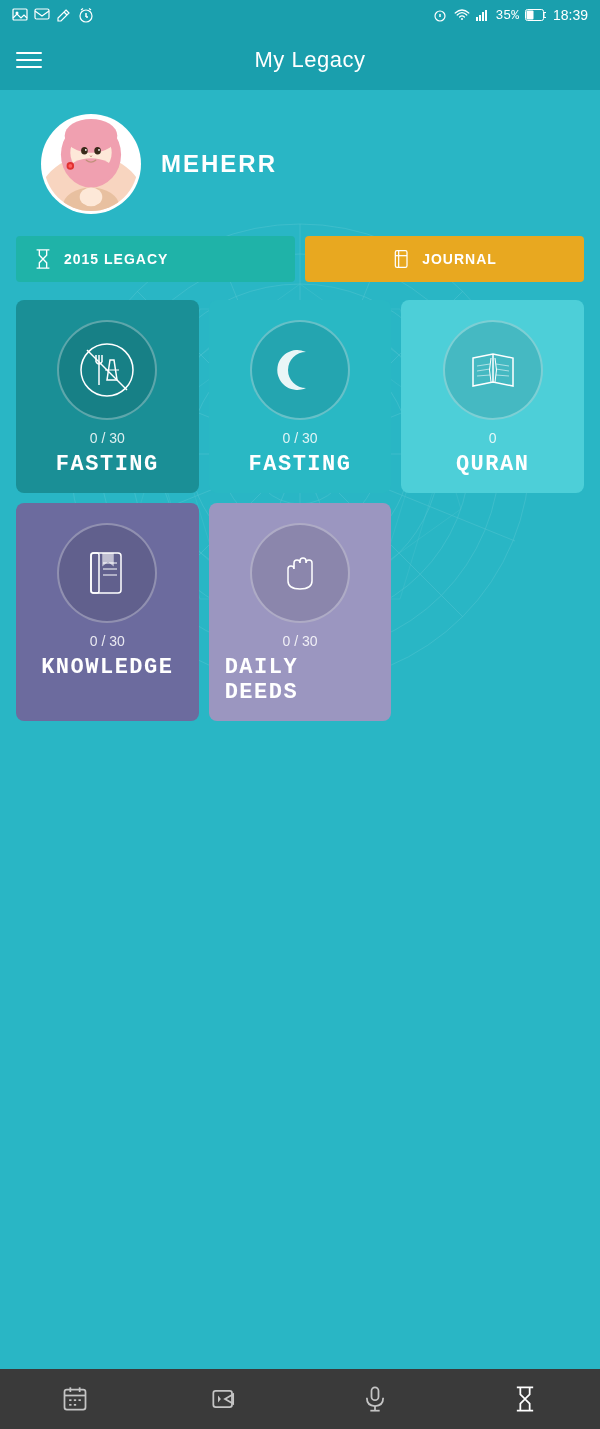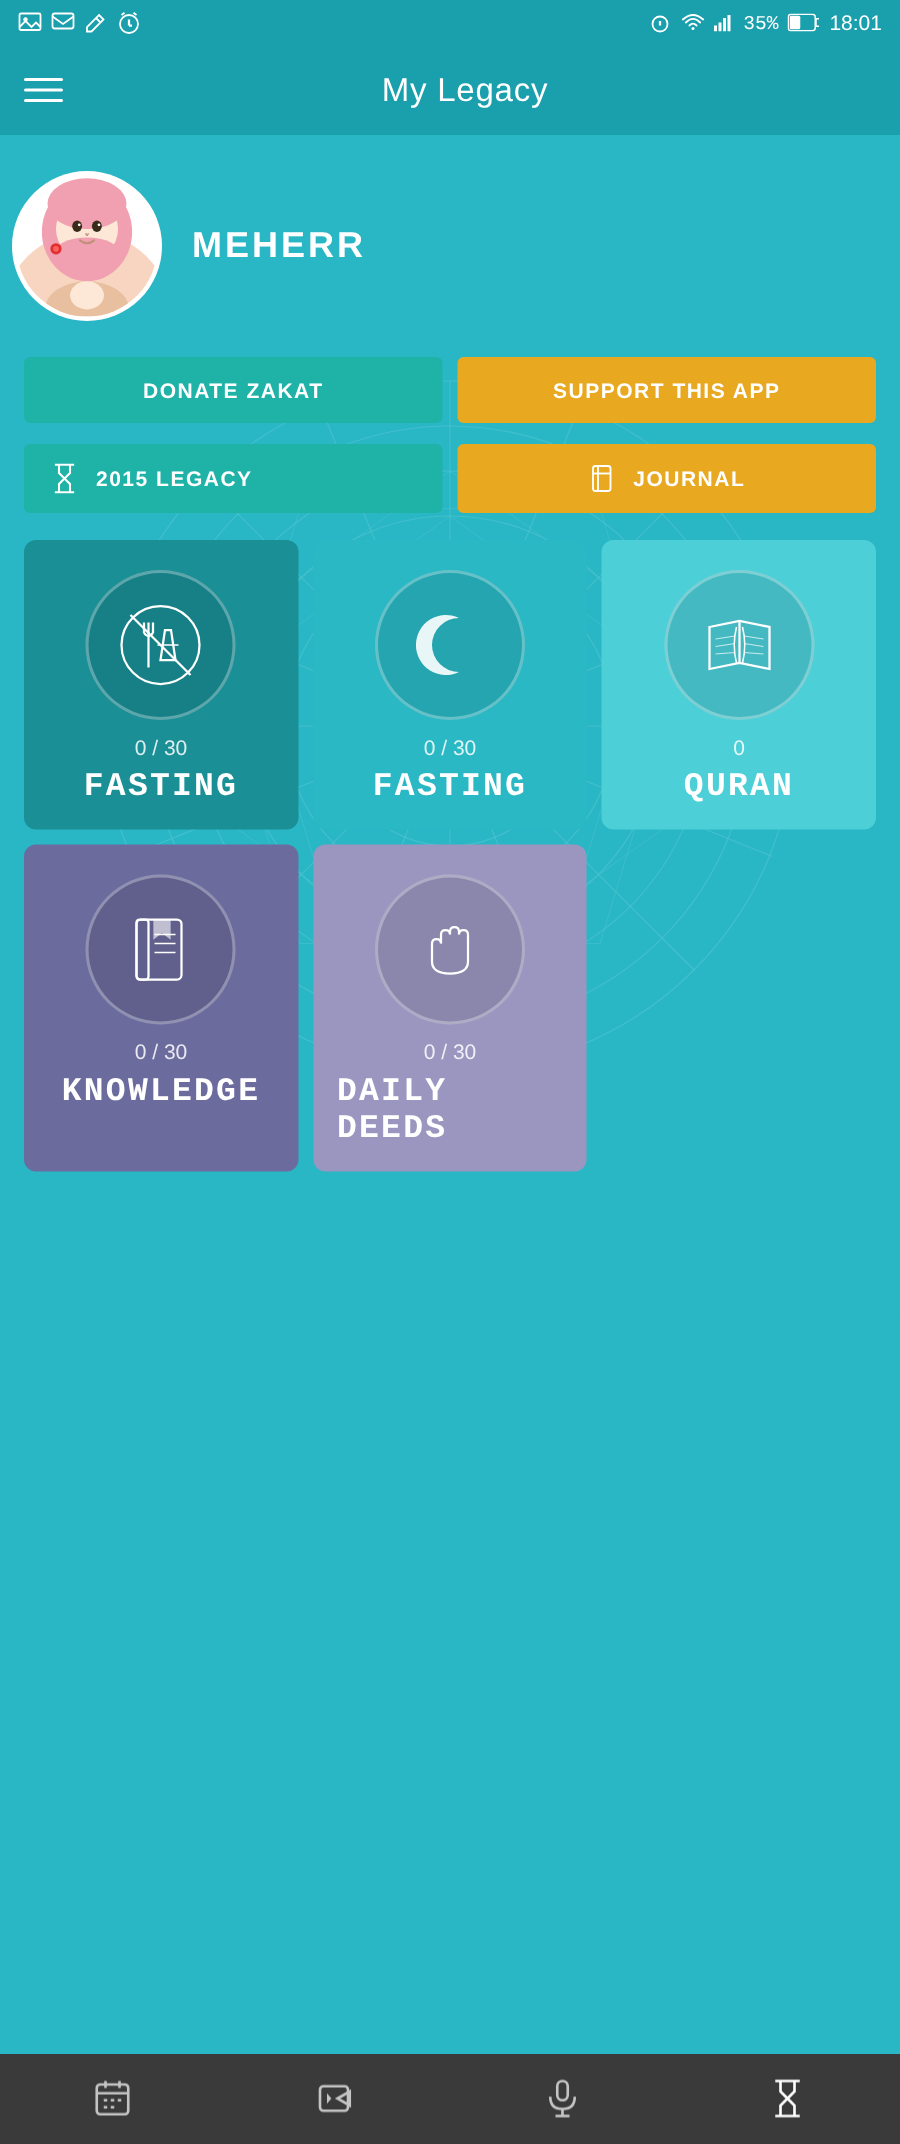--- a/index.html
+++ b/index.html
@@ -79,21 +79,21 @@
       pointer-events: none;
       display: flex;
       align-items: center;
       justify-content: center;
     }
 
     
     .profile-section {
       display: flex;
       align-items: center;
-      padding: 24px 24px 16px 8px;
+      padding: 24px 24px 16px 41px;
       gap: 20px;
       position: relative;
       z-index: 1;
     }
     .avatar-circle {
       width: 100px;
       height: 100px;
       border-radius: 50%;
       background: #fff;
       overflow: hidden;
@@ -299,21 +299,21 @@
       <rect x="9" y="1" width="2" height="11" fill="white"></rect>
     </svg>
   <span style="color:white;font-size:13px;font-family:Liberation Mono, monospace;">35%</span>
   <svg width="22" height="12" viewBox="0 0 22 12">
       <rect x="0.5" y="0.5" width="18" height="11" rx="2" stroke="white" stroke-width="1" fill="none"></rect>
       <rect x="1.5" y="1.5" width="7" height="9" rx="1" fill="white"></rect>
       <line x1="19" y1="3.5" x2="21" y2="3.5" stroke="white" stroke-width="1"></line>
       <line x1="19" y1="8.5" x2="21" y2="8.5" stroke="white" stroke-width="1"></line>
       <line x1="19" y1="3.5" x2="19" y2="8.5" stroke="white" stroke-width="1"></line>
     </svg>
-  <span style="color:white;font-size:14px;font-weight:500;">18:01</span>
+  <span style="color:white;font-size:14px;font-weight:500;">18:39</span>
 </div>
 
 <div class="header">
   <div class="menu-btn">
     <span></span>
       <span></span>
       <span></span>
   </div>
   <span class="title">My Legacy</span>
 </div>
@@ -373,24 +373,20 @@
 
         <circle cx="28" cy="52" r="4" fill="#e03030"></circle>
         <circle cx="28" cy="52" r="2" fill="#ff6060"></circle>
 
         <ellipse cx="50" cy="85" rx="12" ry="10" fill="#fde8d8"></ellipse>
       </svg>
     </div>
     <span class="username">MEHERR</span>
   </div>
 
-  <div class="action-buttons">
-    <button class="btn-teal">DONATE ZAKAT</button>
-    <button class="btn-gold">SUPPORT THIS APP</button>
-  </div>
 
   <div class="legacy-row">
     <button class="legacy-btn">
       <svg width="22" height="22" viewBox="0 0 24 24" fill="none" stroke="white" stroke-width="1.5">
         <path d="M5 2h14M5 22h14M8 2v6l4 4-4 4v6M16 2v6l-4 4 4 4v6"></path>
       </svg>
       <span>2015 LEGACY</span>
     </button>
     <button class="journal-btn">
       <svg width="20" height="22" viewBox="0 0 24 24" fill="none" stroke="white" stroke-width="1.5">

